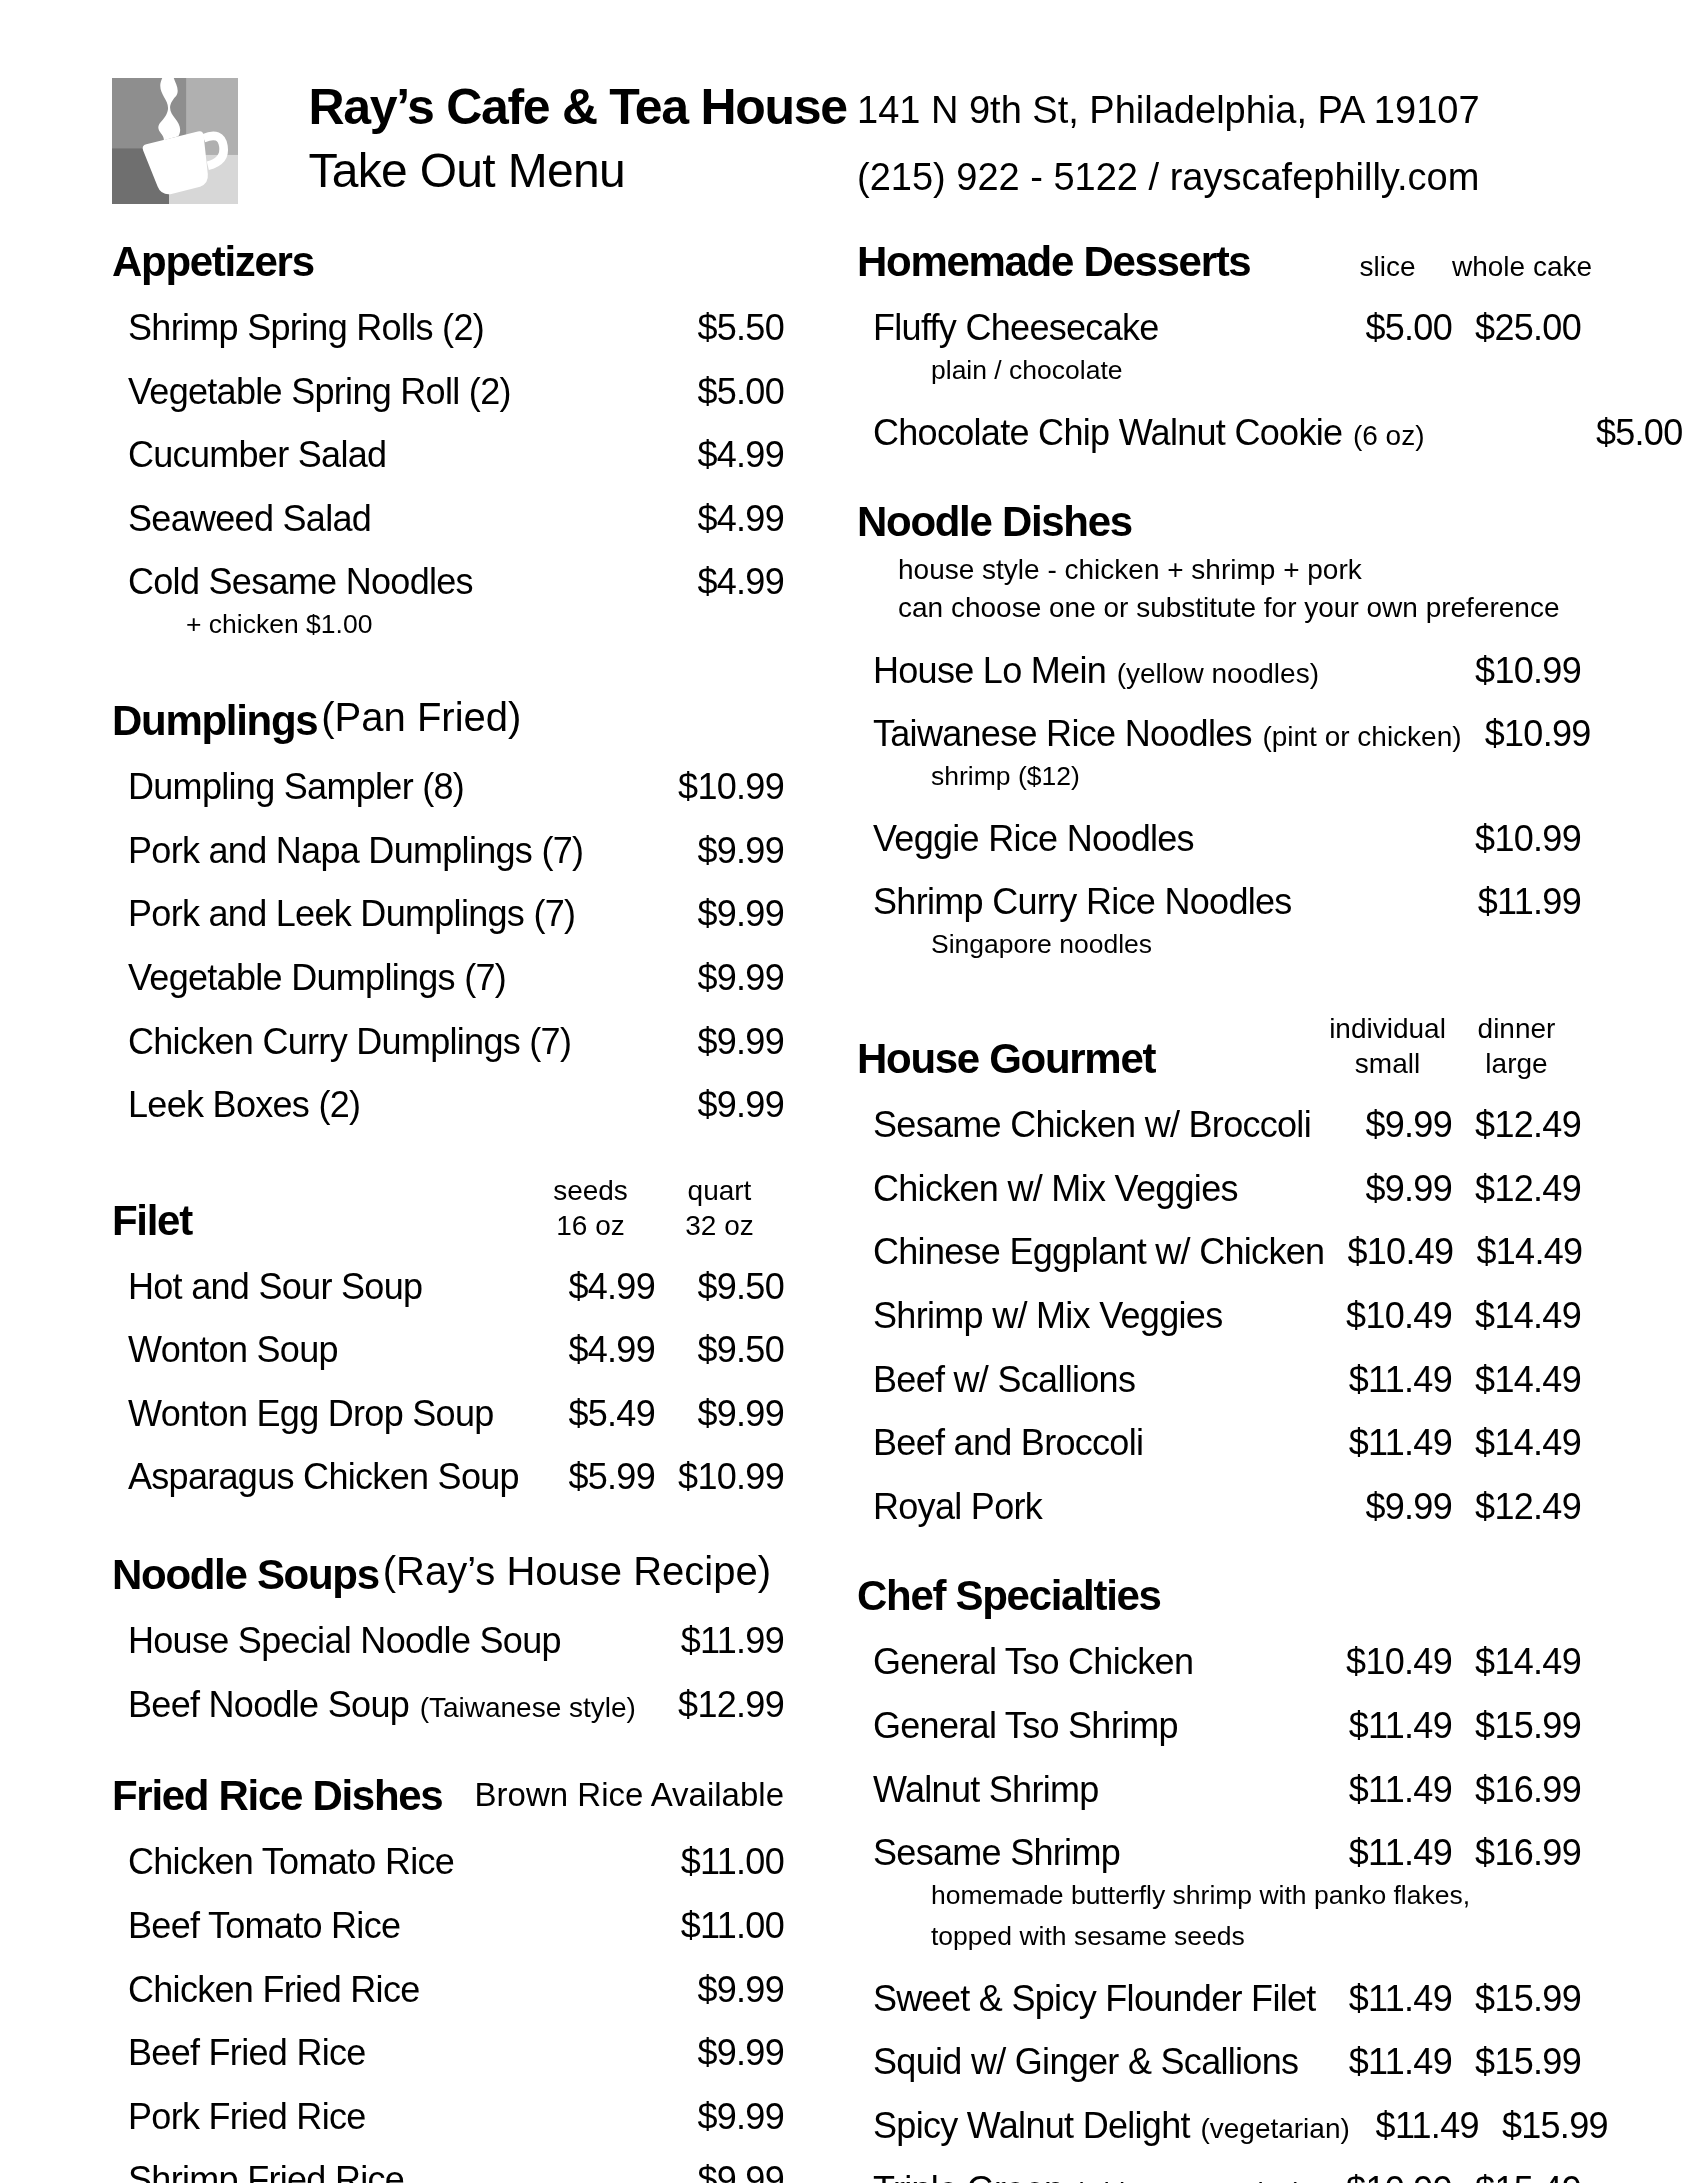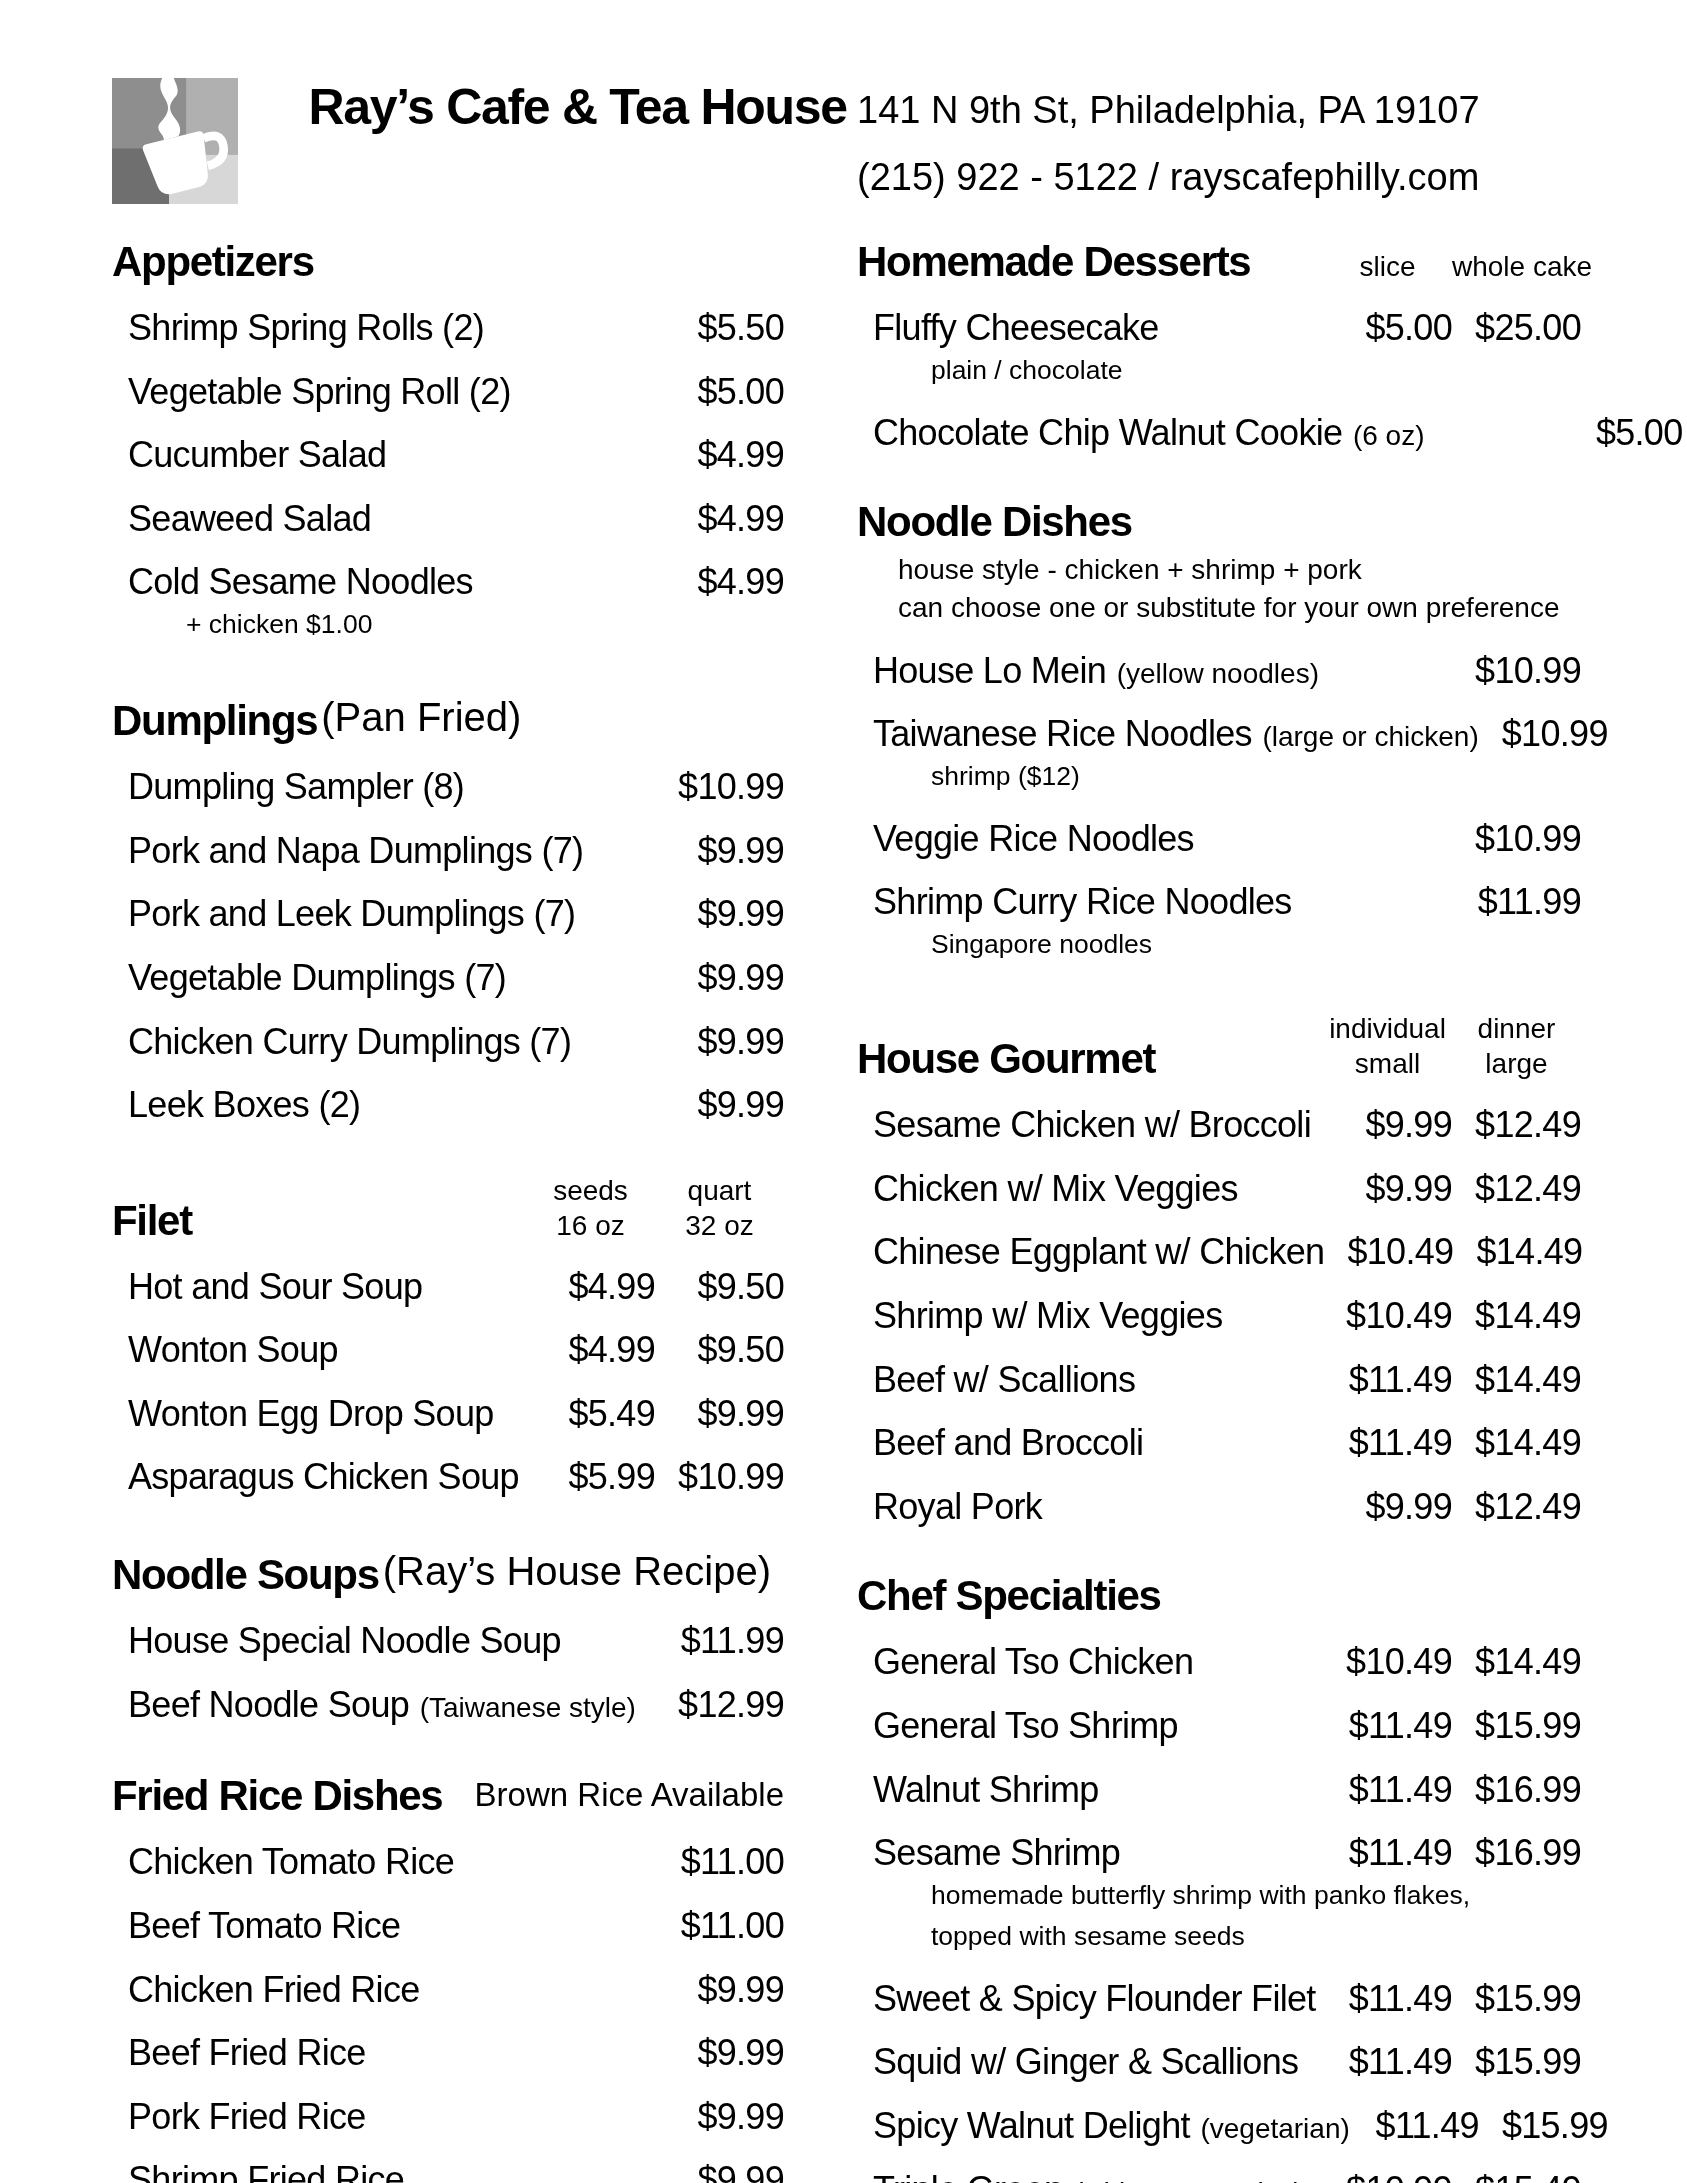--- a/index.html
+++ b/index.html
@@ -63,20 +63,21 @@
         <rect x="0" y="106" width="86" height="84" fill="#6f6f6f"></rect>
         <rect x="86" y="116" width="104" height="74" fill="#d7d7d7"></rect>
         <path d="M78 -4 C58 28, 104 34, 74 66 C62 79, 80 84, 78 94 L100 88 C114 62, 70 56, 96 28 C104 18, 94 6, 92 -4 Z" fill="#ffffff"></path>
         <g transform="rotate(-14 95 120)">
           <path d="M50 90 h88 q8 0 7 8 l-8 58 q-2 14 -16 16 h-46 q-14 -2 -16 -16 l-8 -58 q-1 -8 7 -8 z" fill="#ffffff"></path>
           <path d="M144 102 q28 -4 26 19 q-2 23 -30 23" fill="none" stroke="#ffffff" stroke-width="13"></path>
         </g>
       </svg>
       <div class="brand-block">
         <div class="brand">Ray’s Cafe &amp; Tea House</div>
+        <div class="subtitle">Take Out Menu</div>
       </div>
     </div>
     <div class="header-gap"></div>
     <div class="header-right">
       <div class="address-line">141 N 9th St, Philadelphia, PA 19107</div>
       <div class="address-line">(215) 922 - 5122   /  rayscafephilly.com</div>
     </div>
   </div>
 
   <div class="columns">
@@ -253,21 +254,21 @@
             </div>
             <div class="sec-notes">
               <div class="sec-note-line">house style - chicken + shrimp + pork</div>
               <div class="sec-note-line">can choose one or substitute for your own preference</div>
             </div>
             <div class="row">
               <span class="iname"><span class="nm">House Lo Mein</span><span class="inote">(yellow noodles)</span></span>
               <span class="price">$10.99</span>
             </div>
             <div class="row">
-              <span class="iname"><span class="nm">Taiwanese Rice Noodles</span><span class="inote">(large or chicken)</span></span>
+              <span class="iname"><span class="nm">Taiwanese Rice Noodles</span><span class="inote">(pint or chicken)</span></span>
               <span class="price">$10.99</span>
             </div>
             <div class="sub">shrimp ($12)</div>
             <div class="row">
               <span class="iname"><span class="nm">Veggie Rice Noodles</span></span>
               <span class="price">$10.99</span>
             </div>
             <div class="row">
               <span class="iname"><span class="nm">Shrimp Curry Rice Noodles</span></span>
               <span class="price">$11.99</span>

